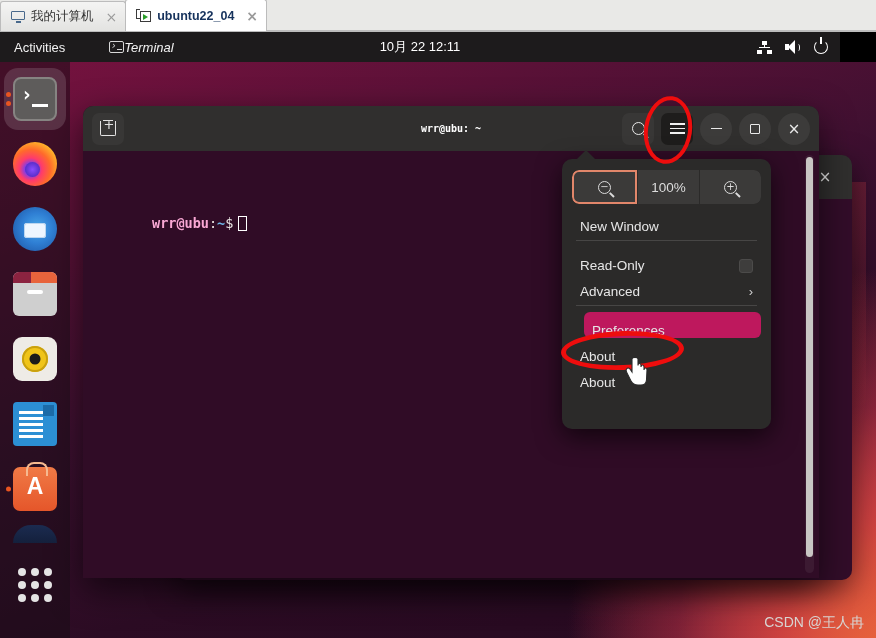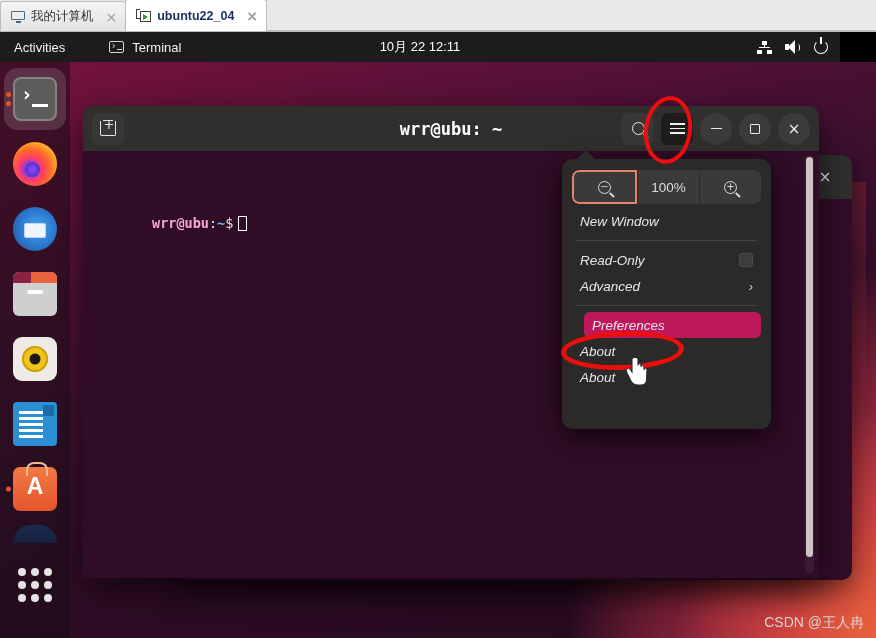--- a/index.html
+++ b/index.html
@@ -52,21 +52,21 @@
     border-left:5px solid #2a9d2a; border-top:3.5px solid transparent;
     border-bottom:3.5px solid transparent; }
 
   
   .topbar {
     position: absolute; left: 0; top: 32px; width: 840px; height: 30px;
     background: #1d1b1c; color: #f2f2f2; font-size: 13px;
     display: flex; align-items: center;
   }
   .topbar .activities { margin-left: 14px; }
-  .topbar .appname { margin-left: 44px; display: flex; align-items: center; gap: 8px; }
+  .topbar .appname { margin-left: 44px; display: flex; align-items: center; gap: 0; font-style: italic; }
   .term-glyph {
     width: 15px; height: 12px; border: 1.4px solid #d8d8d8; border-radius: 2px;
     position: relative; flex: none;
   }
   .term-glyph::before {
     content: "›"; position: absolute; left: 1.5px; top: -2.5px;
     font-size: 10px; color: #d8d8d8; font-family: "DejaVu Sans", sans-serif;
   }
   .term-glyph::after {
     content: ""; position: absolute; left: 7px; top: 6.5px;
@@ -221,21 +221,21 @@
   }
   .hdrbtn {
     width:32px; height:32px; border-radius:7px; background:#383736;
     display:flex; align-items:center; justify-content:center; color:#e9e9e9;
     font-size:15px; flex:none;
   }
   .hdrbtn.dark { background:#1e1d1c; }
   .hdrbtn.round { border-radius:50%; background:#3c3b3a; }
   .wtitle {
     position:absolute; left:0; right:0; text-align:center;
-    color:#ffffff; font-size:17px; font-weight:bold; pointer-events:none;
+    color:#ffffff; font-size:10px; font-weight:bold; pointer-events:none;
     font-family:"DejaVu Sans Mono","Liberation Mono",monospace;
   }
   .hdr .rightgrp { margin-left:auto; display:flex; align-items:center; gap:7px; }
   .ic-newtab { width:16px; height:15px; border:1.5px solid #e3e3e3;
     border-top:none; border-radius:0 0 2px 2px; position:relative; }
   .ic-newtab::before { content:""; position:absolute; left:2px; top:-1.5px;
     width:10px; height:1.5px; background:#e3e3e3; }
   .ic-newtab::after { content:"+"; position:absolute; left:2.5px; top:-4px;
     font-size:13px; color:#e3e3e3; font-family:"DejaVu Sans", sans-serif; }
   .ic-search { width:13px; height:13px; border:1.7px solid #e9e9e9;
@@ -291,24 +291,23 @@
   }
   .zoomcell.first { border-radius:7px 0 0 7px; border:2px solid #e1866a; }
   .zoomcell.last { border-radius:0 7px 7px 0; }
   .mag { width:13px; height:13px; border:1.7px solid #dcdcdc; border-radius:50%;
     position:relative; }
   .mag::after { content:""; position:absolute; right:-5px; bottom:-3px;
     width:6px; height:1.7px; background:#dcdcdc; transform:rotate(45deg); }
   .mag .sgn { position:absolute; left:50%; top:50%; transform:translate(-50%,-50%);
     color:#dcdcdc; font-size:10px; line-height:1; font-family:"DejaVu Sans",sans-serif; }
   .mrow {
-    height:26px; display:flex; align-items:center;
+    height:26px; display:flex; align-items:flex-end;
     color:#e6e6e6; font-size:13.5px; padding:0 8px; border-radius:6px;
     position:relative;
-    font-style:italic;
   }
   .mrow.pad { margin-top:4px; }
   .mrow.sel { background:#be185d;margin-left:12px; }
   .mrow .chk {
     margin-left:auto; width:14px; height:14px; background:#3e3d3c;
     border-radius:3px; border:1px solid #4c4b4a;
   }
   .mrow .chev { margin-left:auto; color:#cfcfcf; font-size:13px; }
   .msep { height:1px; background:#474645; margin:6px 4px; }
 

